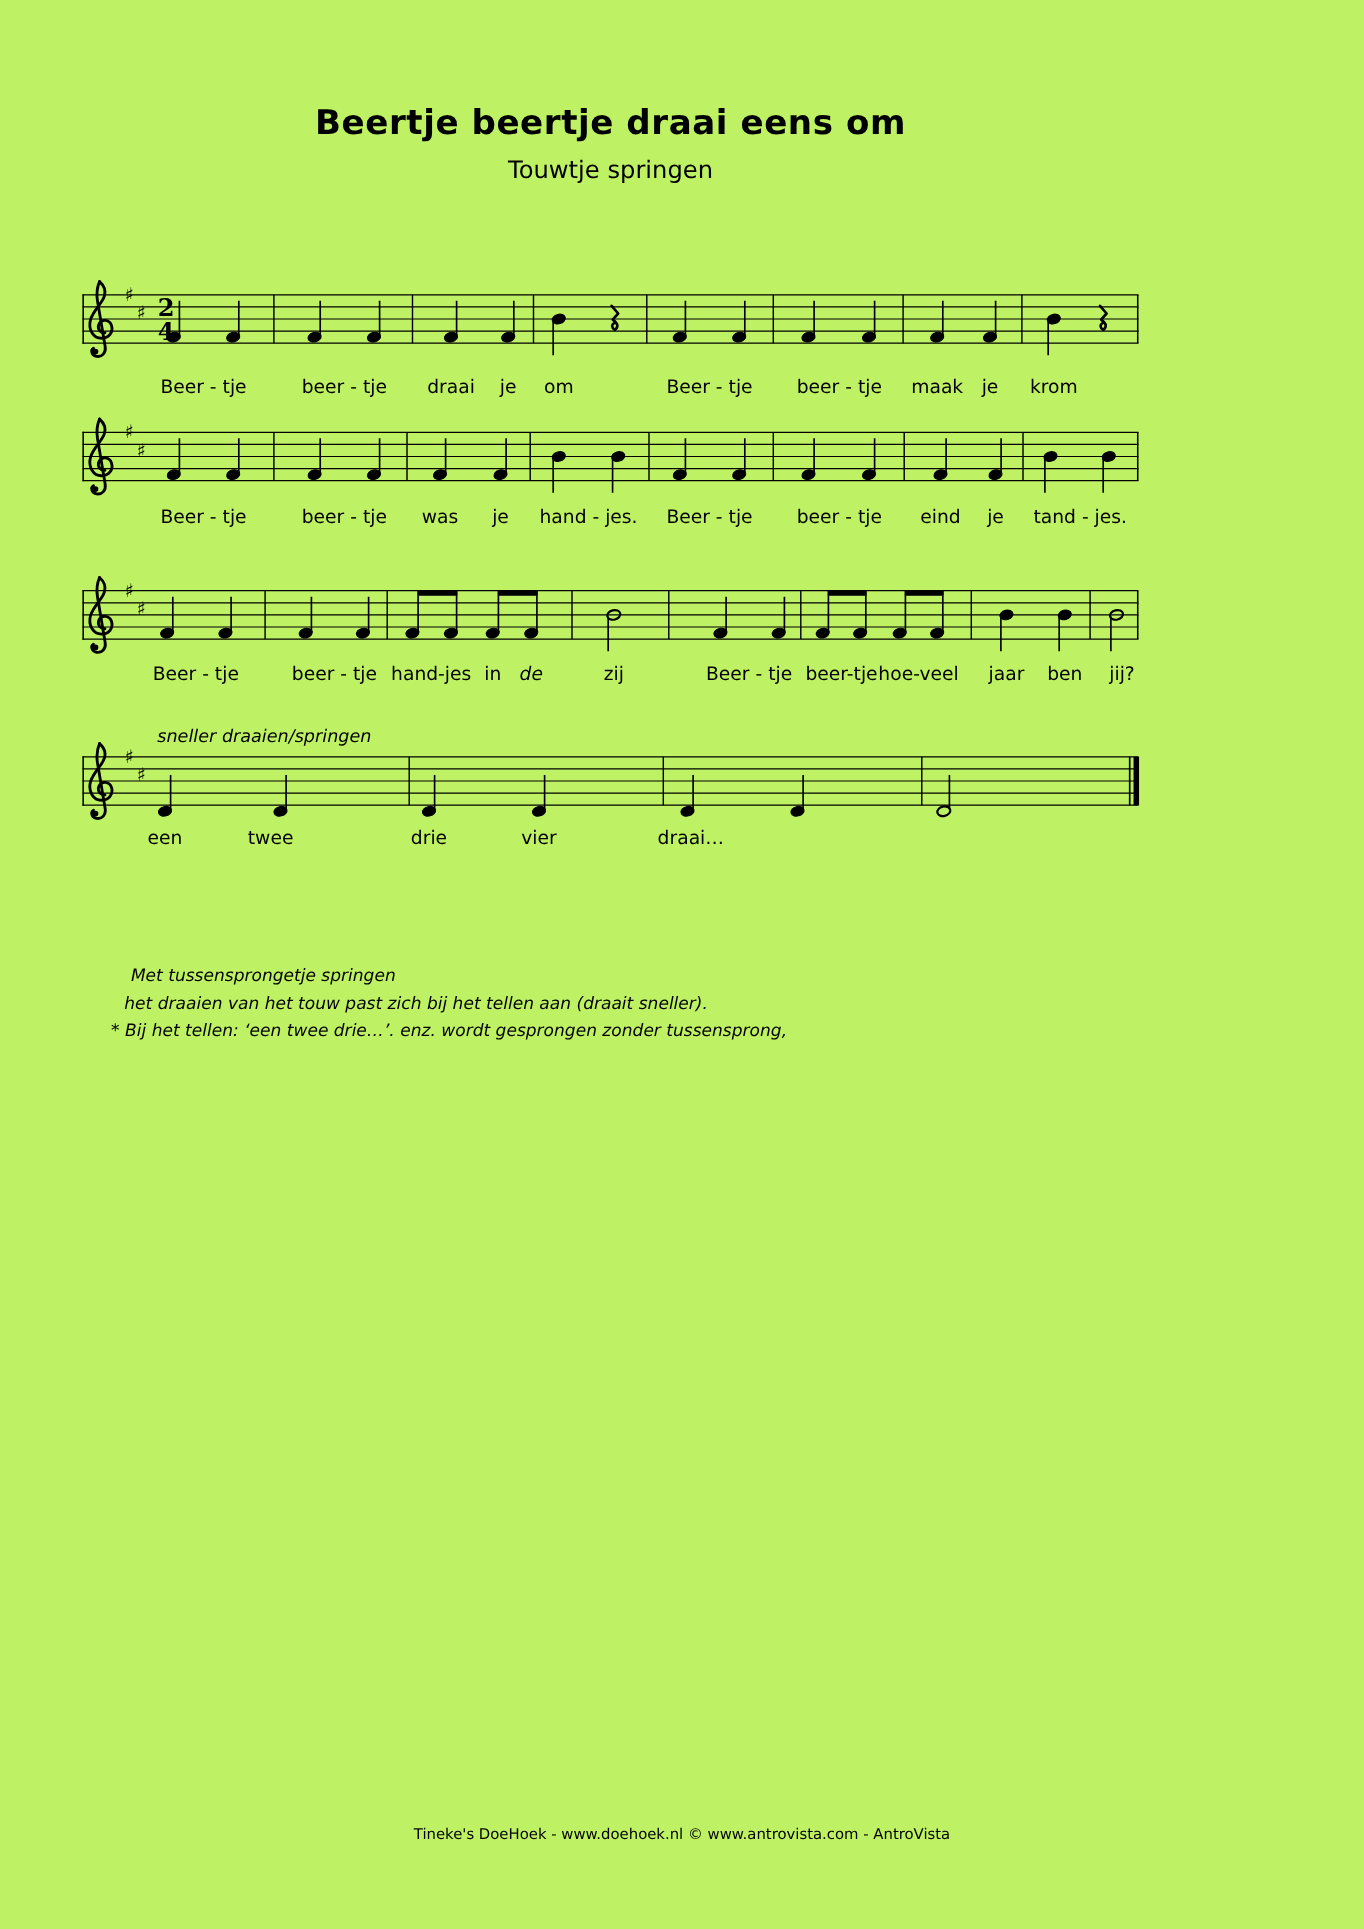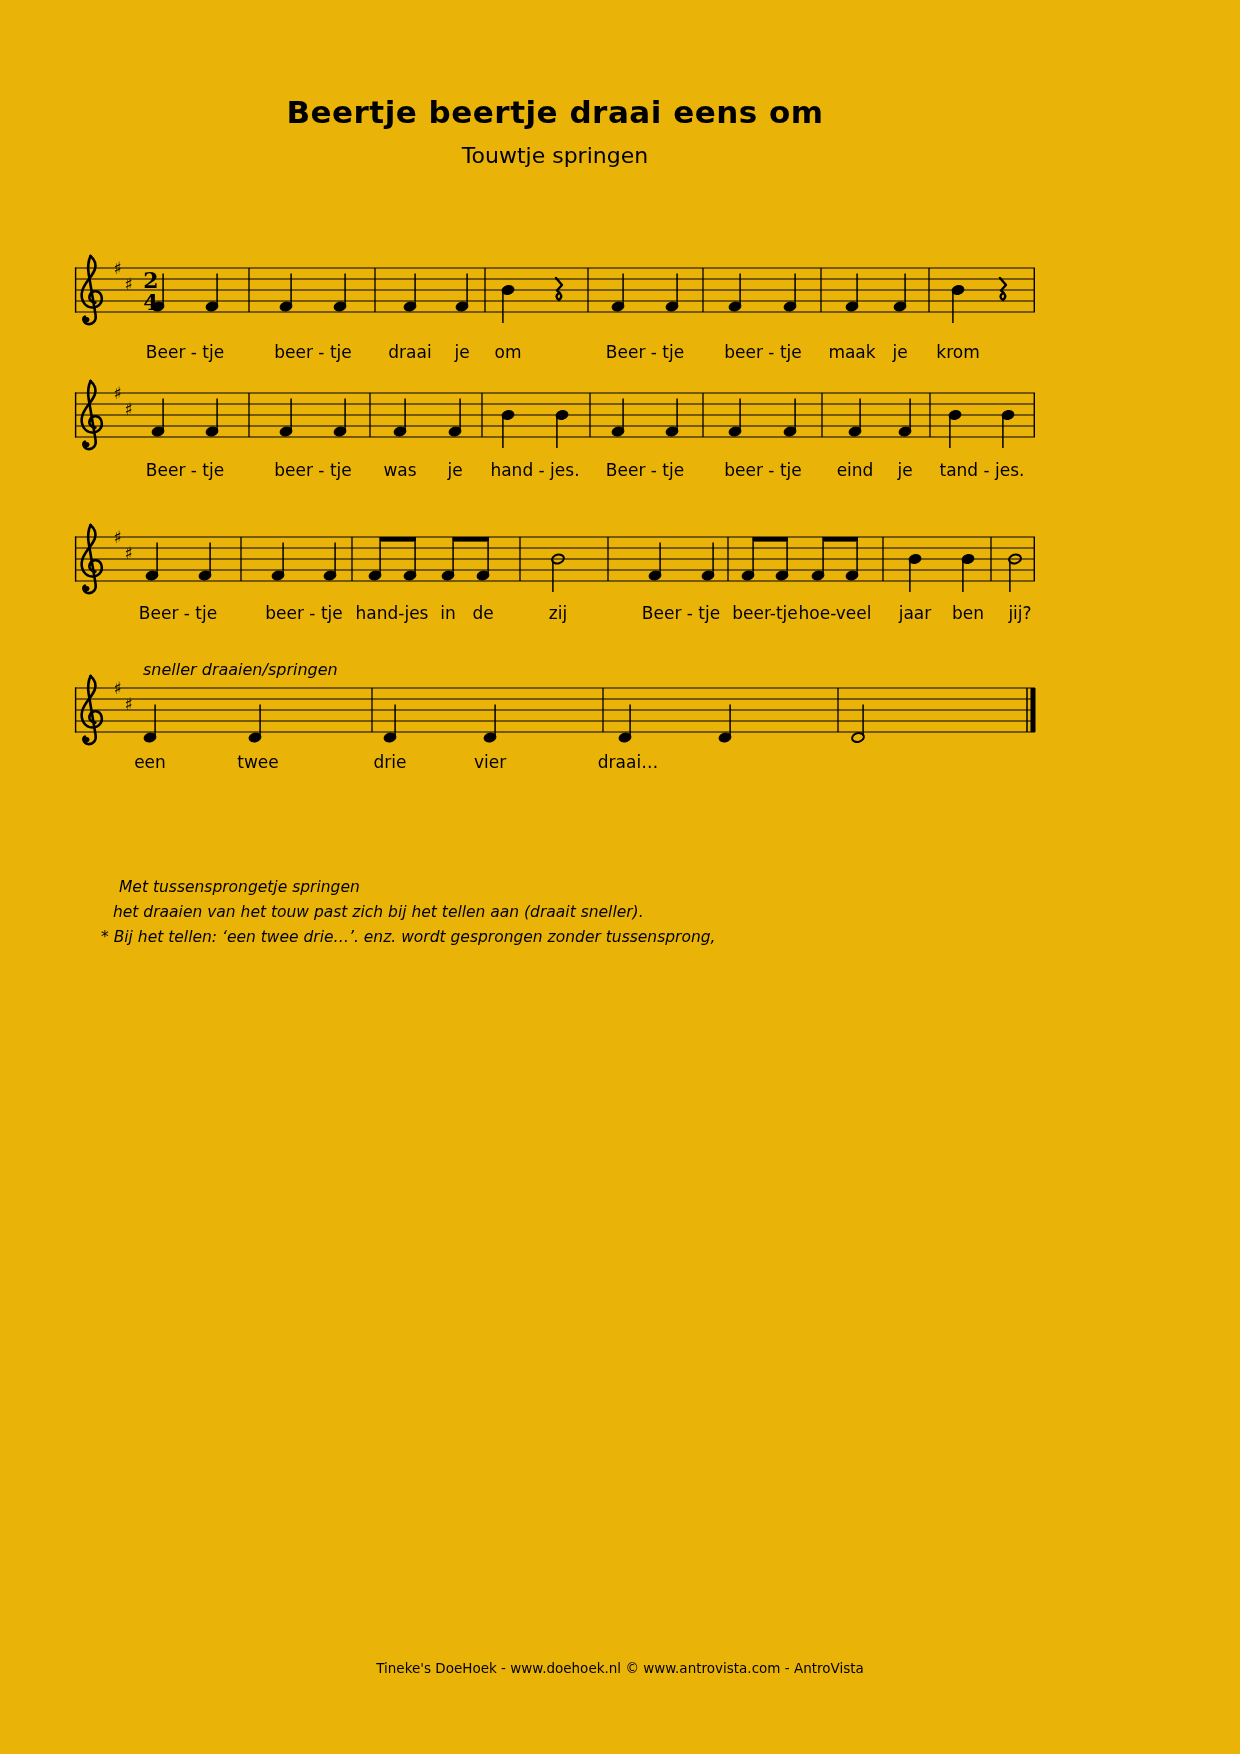--- a/index.html
+++ b/index.html
@@ -1,16 +1,16 @@
 <!DOCTYPE html>
 <html><head>
 <meta charset="utf-8">
 <style>
   html,body{margin:0;padding:0;background:#fff;}
-  .page{position:relative;width:1240px;height:1754px;background:#eab308;
+  .page{position:relative;width:1240px;height:1754px;background:#bef264;
         font-family:"DejaVu Sans",sans-serif;color:#000;overflow:hidden;}
   .titles{position:absolute;top:94px;left:0;width:1110px;text-align:center;}
   .title{font-size:31px;font-weight:bold;letter-spacing:.5px;font-family:"DejaVu Sans",sans-serif;}
   .subtitle{font-size:22px;margin-top:13px;font-family:"DejaVu Sans",sans-serif;}
   .system{position:absolute;left:0;width:1240px;height:115px;}
   .lyrics-row{position:absolute;left:0;width:1240px;height:26px;font-size:17px;}
   .lyrics-row span{position:absolute;transform:translateX(-50%);white-space:nowrap;}
   .footnotes{position:absolute;left:101px;top:875px;width:1080px;
              font-style:italic;font-size:15.5px;line-height:25px;}
   .footer{position:absolute;left:0;top:1660px;width:1240px;text-align:center;font-size:13.5px;}
@@ -255,32 +255,32 @@
       <span style="left: 763px;">beer - tje</span>
       <span style="left: 855px;">eind</span>
       <span style="left: 905px;">je</span>
       <span style="left: 982px;">tand - jes.</span>
     </div>
   <div class="lyrics-row" style="top: 603px;">
       <span style="left: 178px;">Beer - tje</span>
       <span style="left: 304px;">beer - tje</span>
       <span style="left: 392px;">hand-jes</span>
       <span style="left: 448px;">in</span>
-      <span style="left: 483px;">de</span>
+      <span style="left: 483px; font-style: italic;">de</span>
       <span style="left: 558px;">zij</span>
       <span style="left: 681px;">Beer - tje</span>
       <span style="left: 765px;">beer-tje</span>
       <span style="left: 835px;">hoe-veel</span>
       <span style="left: 915px;">jaar</span>
       <span style="left: 968px;">ben</span>
       <span style="left: 1020px;">jij?</span>
     </div>
   <div class="lyrics-row" style="top: 752px;">
       <span style="left: 150px;">een</span>
-      <span style="left: 258px;">twee</span>
+      <span style="left: 246px;">twee</span>
       <span style="left: 390px;">drie</span>
       <span style="left: 490px;">vier</span>
       <span style="left: 628px;">draai…</span>
     </div>
 
   <div class="footnotes">
       <div style="padding-left: 18px;">Met tussensprongetje springen</div>
       <div style="padding-left: 12px;">het draaien van het touw past zich bij het tellen aan (draait sneller).</div>
       <div style="padding-left: 0px;">* Bij het tellen: ‘een twee drie…’. enz. wordt gesprongen zonder tussensprong,</div>
     </div>

